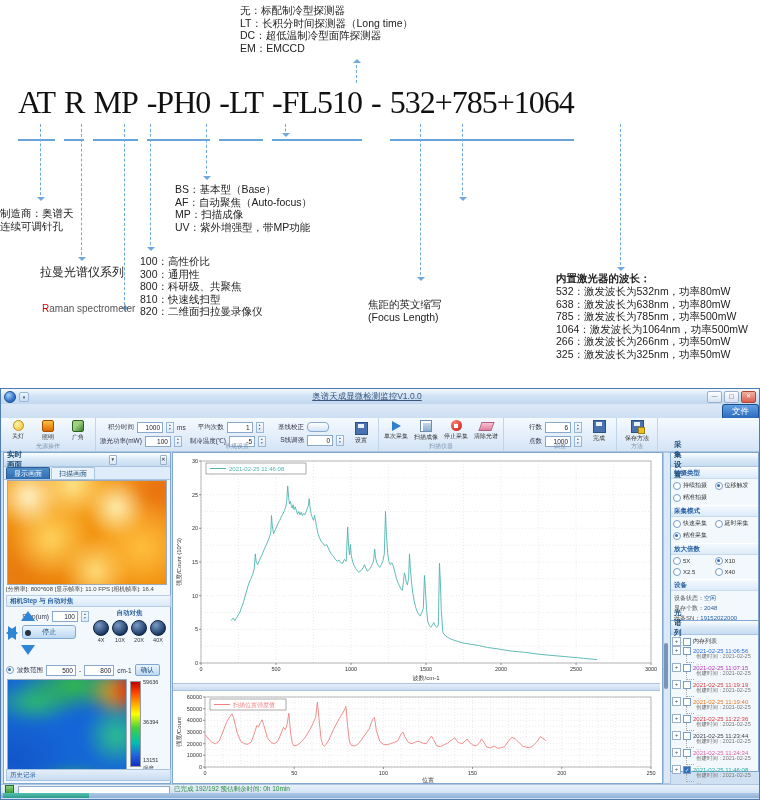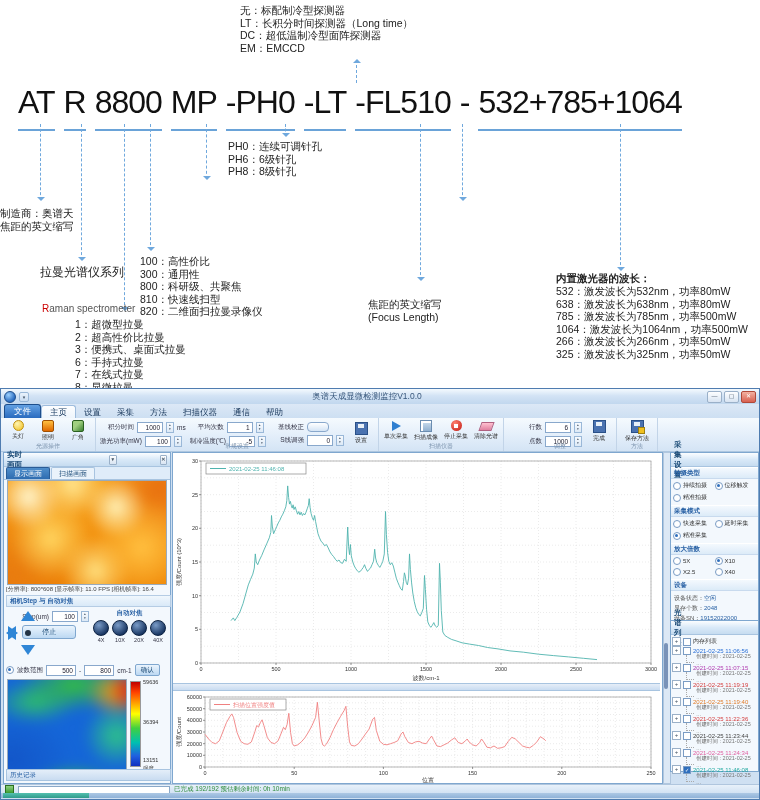--- a/index.html
+++ b/index.html
@@ -3,36 +3,36 @@
 <meta charset="utf-8">
 <style>
   html,body{margin:0;padding:0;}
   body{width:760px;height:800px;position:relative;font-family:"Liberation Sans",sans-serif;background:#fff;overflow:hidden;}
   .abs{position:absolute;}
   
   .blk{position:absolute;font-size:10.5px;line-height:12.5px;color:#222;white-space:pre-line;}
   .blk.bold{font-weight:bold;}
   .model{position:absolute;left:18px;top:84px;display:flex;gap:9px;align-items:baseline;
          font-size:32px;letter-spacing:-1px;color:#111;}
-  .seg{border-bottom:2px solid #6aa3d8;padding-bottom:8px;white-space:nowrap;}
+  .seg{border-bottom:2px solid #6aa3d8;padding-bottom:18px;white-space:nowrap;font-family:Liberation Serif, serif;}
   .seg.plain{border-bottom:none;}
   .conn{position:absolute;width:0;border-left:1px dashed #6fa8dd;}
   .conn::after{content:"";position:absolute;left:-4px;bottom:-5px;border:4px solid transparent;border-top-color:#6fa8dd;}
   .conn.up::after{bottom:auto;top:-5px;border-top-color:transparent;border-bottom-color:#6fa8dd;}
   .redR{color:#c00;}
   .grayen{color:#555;font-size:10px;}
   
   .win{position:absolute;left:0;top:388px;width:758px;height:410px;border:1px solid #4f7cb0;background:#cfe0f2;}
   .titlebar{position:absolute;left:0;top:0;right:0;height:15px;background:linear-gradient(#f4fafe,#d3e3f5 45%,#c1d7ee);display:flex;align-items:center;padding:0 3px;border-bottom:1px solid #b6cce4;}
   .orb{width:10px;height:10px;border-radius:50%;background:radial-gradient(circle at 35% 30%,#9cd1ff,#2a6bbf 70%);border:1px solid #1d4e8c;}
   .qat{width:8px;height:8px;margin-left:3px;background:linear-gradient(#eaf3fc,#c9dcf1);border:1px solid #9ab8d8;border-radius:2px;font-size:5px;color:#456;text-align:center;line-height:8px;}
-  .wtitle{flex:1;text-align:center;font-size:8.5px;color:#39587c;}
+  .wtitle{flex:1;text-align:center;font-size:8.5px;color:#39587c;text-decoration:underline;}
   .wb{width:13px;height:10px;margin-left:2px;border:1px solid #9ab0c8;border-radius:2px;background:linear-gradient(#fdfeff,#d8e4f2);font-size:6px;line-height:9px;text-align:center;color:#456;}
   .wb.close{background:linear-gradient(#f2b0a0,#d86050);color:#fff;border-color:#b04838;}
-  .tabrow{position:absolute;left:0;top:15px;right:0;height:14px;background:linear-gradient(#dce8f6,#cddff2);display:flex;align-items:flex-end;padding-left:3px;}
+  .tabrow{position:absolute;left:0;top:15px;right:0;height:14px;background:linear-gradient(#dce8f6,#cddff2);display:flex;align-items:flex-end;padding-left:3px;flex-direction:column;}
   .filebtn{height:13px;padding:0 9px;background:linear-gradient(#62a0e2,#2a6bbf);color:#fff;font-size:8.5px;line-height:13px;border-radius:3px 3px 0 0;border:1px solid #1d4e8c;border-bottom:none;}
   .rtab{height:12px;padding:0 8px;font-size:8.5px;line-height:12px;color:#1f3d60;}
   .rtab.active{background:linear-gradient(#fdfeff,#eef5fc);border:1px solid #9ebcdd;border-bottom:none;border-radius:3px 3px 0 0;color:#14365c;}
   
   .ribbon{position:absolute;left:0;top:29px;right:0;height:33px;background:linear-gradient(#f5fafe,#e3eefa 55%,#d4e4f5);border-bottom:1px solid #aec7e0;display:flex;}
   .rgroup{position:relative;border-right:1px solid #c2d4e8;padding:2px 4px 8px;display:flex;gap:4px;align-items:flex-start;}
   .rglabel{position:absolute;bottom:0;left:0;right:0;text-align:center;font-size:6px;color:#7c93ad;}
   .ribtn{display:flex;flex-direction:column;align-items:center;gap:1px;font-size:6px;color:#333;width:26px;}
   .icon-bulb{width:9px;height:9px;border-radius:50%;background:radial-gradient(circle at 35% 30%,#fff4b0,#f0c020);border:1px solid #c09010;}
   .icon-light{width:10px;height:10px;background:linear-gradient(#ffc040,#e06800);border:1px solid #a05000;border-radius:2px;}
@@ -148,60 +148,54 @@
 
 <div class="abs" style="left:0;top:0;width:760px;height:388px;">
   <div class="blk" style="left:240px;top:4px;">无：标配制冷型探测器
 LT：长积分时间探测器（Long time）
 DC：超低温制冷型面阵探测器
 EM：EMCCD</div>
 
   <div class="model">
     <span class="seg">AT</span>
     <span class="seg">R</span>
-    <span class="seg">8800</span>
     <span class="seg">MP</span>
     <span class="seg">-PH0</span>
     <span class="seg">-LT</span>
     <span class="seg">-FL510</span>
     <span class="seg plain">-</span>
     <span class="seg">532+785+1064</span>
   </div>
 
   <div class="conn up" style="left:356px;top:60px;height:23px;"></div>
   <div class="conn" style="left:40px;top:124px;height:76px;"></div>
   <div class="conn" style="left:81px;top:124px;height:136px;"></div>
   <div class="conn" style="left:124px;top:124px;height:186px;"></div>
   <div class="conn" style="left:150px;top:124px;height:126px;"></div>
   <div class="conn" style="left:206px;top:124px;height:55px;"></div>
   <div class="conn" style="left:285px;top:124px;height:12px;"></div>
   <div class="conn" style="left:420px;top:124px;height:156px;"></div>
   <div class="conn" style="left:462px;top:124px;height:76px;"></div>
   <div class="conn" style="left:620px;top:124px;height:146px;"></div>
 
-  <div class="blk" style="left:228px;top:140px;">PH0：连续可调针孔
-PH6：6级针孔
-PH8：8级针孔</div>
+  <div class="blk" style="left:175px;top:183px;">BS：基本型（Base）
+AF：自动聚焦（Auto-focus）
+MP：扫描成像
+UV：紫外增强型，带MP功能</div>
   <div class="blk" style="left:0px;top:207px;">制造商：奥谱天
-焦距的英文缩写</div>
+连续可调针孔</div>
   <div class="blk" style="left:40px;top:266px;font-size:12px;">拉曼光谱仪系列</div>
   <div class="blk grayen" style="left:42px;top:290px;">
     <span class="redR">R</span><span>aman spectrometer</span>
   </div>
   <div class="blk" style="left:140px;top:255px;">100：高性价比
 300：通用性
 800：科研级、共聚焦
 810：快速线扫型
 820：二维面扫拉曼录像仪</div>
-  <div class="blk" style="left:75px;top:318px;">1：超微型拉曼
-2：超高性价比拉曼
-3：便携式、桌面式拉曼
-6：手持式拉曼
-7：在线式拉曼
-8：显微拉曼</div>
   <div class="blk" style="left:368px;top:298px;">焦距的英文缩写
 (Focus Length)</div>
   <div class="blk bold" style="left:556px;top:272px;">内置激光器的波长：</div>
   <div class="blk" style="left:556px;top:285px;">532：激发波长为532nm，功率80mW
 638：激发波长为638nm，功率80mW
 785：激发波长为785nm，功率500mW
 1064：激发波长为1064nm，功率500mW
 266：激发波长为266nm，功率50mW
 325：激发波长为325nm，功率50mW</div>
 </div>

